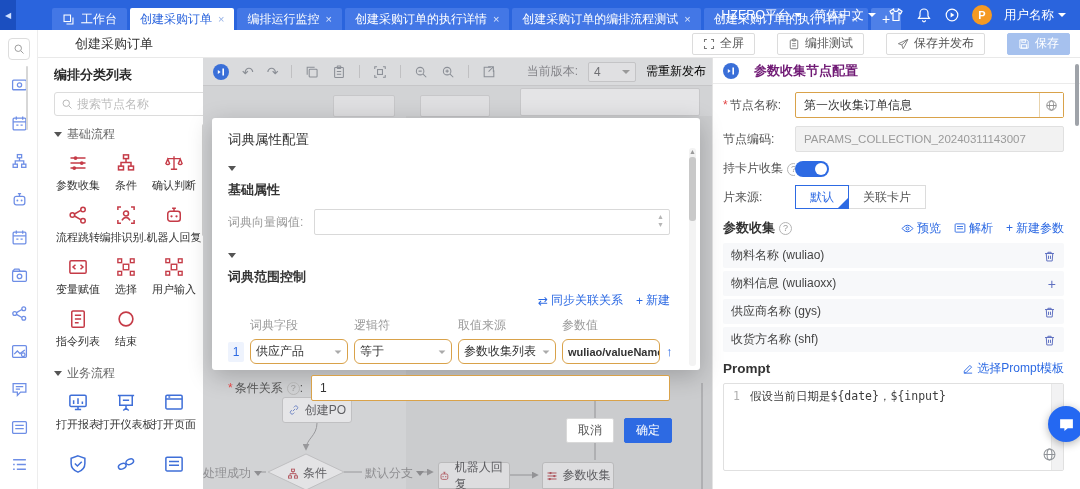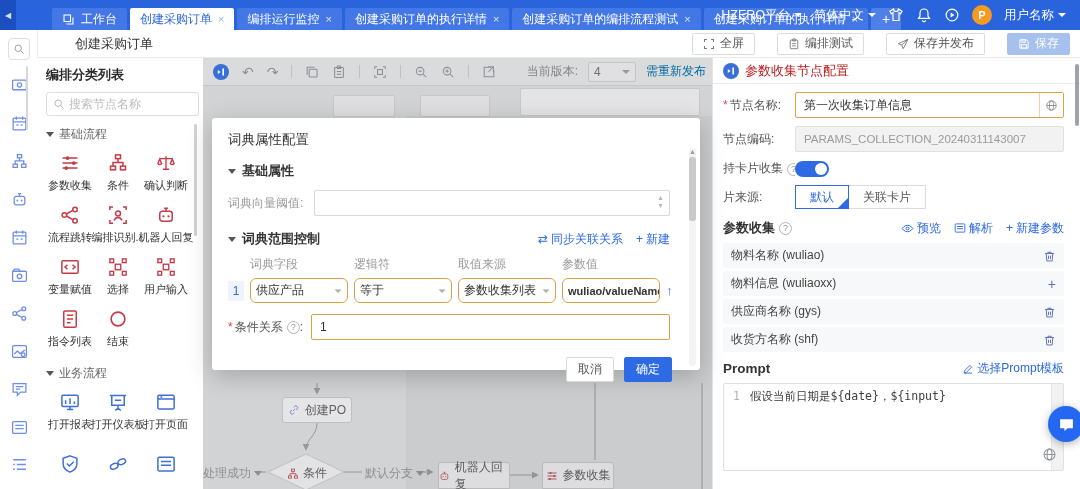--- a/index.html
+++ b/index.html
@@ -33,53 +33,53 @@
   .ph-btn.primary .ig { color:#fff; }
 
   
   .strip { position:absolute; left:0; top:30px; width:38px; height:459px; background:#fff; border-right:1px solid #ededed; }
   .strip .searchbox { width:22px; height:22px; margin:8px auto 6px; border:1px solid #ddd; border-radius:4px; color:#9a9a9a; display:flex; align-items:center; justify-content:center; }
   .strip .thumb { position:absolute; left:26px; top:36px; width:2px; height:64px; background:#d7d7d7; border-radius:1px; }
   .strip-ic { width:38px; height:38px; display:flex; align-items:center; justify-content:center; color:#6e8ee6; }
   .strip .bottom { position:absolute; bottom:6px; left:0; }
 
   
-  .palette { position:absolute; left:34px; top:58px; width:165px; height:431px; background:#fff; padding:8px 0 0 12px; overflow:hidden; }
+  .palette { position:absolute; left:42px; top:58px; width:165px; height:431px; background:#fff; padding:8px 0 0 12px; overflow:hidden; }
   .palette h3 { font-size:13px; color:#2b2b2b; margin-bottom:8px; }
   .p-search { height:24px; border:1px solid #dcdcdc; border-radius:3px; display:flex; align-items:center; padding:0 6px; gap:4px; color:#b5b5b5; }
   .p-search input { border:none; outline:none; width:110px; font-size:12px; color:#666; }
   .p-search input::placeholder { color:#bdbdbd; }
   .p-group { margin:10px 0 4px; display:flex; align-items:center; gap:5px; font-size:12px; color:#666; }
   .tri { width:0; height:0; border:4px solid transparent; border-top:5px solid #555; margin-top:4px; }
   .p-grid { display:flex; flex-wrap:wrap; }
   .p-item { width:48px; height:52px; display:flex; flex-direction:column; align-items:center; justify-content:center; gap:5px; cursor:grab; }
   .p-item .lbl { font-size:11px; color:#333; white-space:nowrap; }
   .red { color:#c53b47; } .blue { color:#3f6fd8; }
   .p-scroll { position:absolute; right:2px; top:66px; width:3px; height:112px; background:#d2d2d2; border-radius:2px; }
 
   
   .canvas { position:absolute; left:203px; top:58px; width:509px; height:431px; background:#d2d3d5; overflow:hidden; }
   .c-toolbar { position:absolute; left:0; top:0; width:100%; height:28px; background:#dadbdd; border-bottom:1px solid #c6c6c8; display:flex; align-items:center; gap:13px; padding-left:10px; color:#8b8f96; font-size:14px; }
   .c-sep { width:1px; height:13px; background:#c0c0c2; }
   .circle-btn { width:16px; height:16px; flex:0 0 16px; }
   .c-right { margin-left:auto; display:flex; align-items:center; gap:10px; padding-right:6px; }
   .c-ver-label { font-size:12px; color:#85858a; }
   .c-select { width:48px; height:20px; background:#e0e0e2; border:1px solid #c4c4c6; border-radius:2px; display:flex; align-items:center; justify-content:space-between; padding:0 5px; font-size:12px; color:#6f6f73; }
-  .c-republish { font-size:12px; color:#0369a1; white-space:nowrap; }
+  .c-republish { font-size:12px; color:#000000; white-space:nowrap; }
   .ghost { position:absolute; background:#dfdfe1; border:1px solid #c7c7c9; border-radius:2px; }
   .node { position:absolute; background:#e5e5e7; border:1px solid #c0c0c2; border-radius:3px; display:flex; align-items:center; justify-content:center; gap:5px; font-size:12px; color:#5f5f63; }
   .node .nred { color:#b2555e; } .node .nblue { color:#7287c4; }
   .edge-label { position:absolute; font-size:12px; color:#8f8f92; display:flex; align-items:center; gap:3px; white-space:nowrap; }
   .etri { width:0; height:0; border:4px solid transparent; border-top:5px solid #8f8f92; margin-top:4px; }
   .d-label { position:absolute; display:flex; align-items:center; gap:4px; font-size:12px; color:#5f5f63; }
 
   
   .config { position:absolute; left:712px; top:58px; width:368px; height:431px; background:#fff; border-left:1px solid #e4e4e4; overflow:hidden; }
   .cfg-header { height:26px; display:flex; align-items:center; gap:6px; padding:0 10px; border-bottom:1px solid #ebebeb; }
-  .cfg-header .t { font-size:13px; font-weight:normal; color:#b91c1c; }
+  .cfg-header .t { font-size:13px; font-weight:bold; color:#701a75;margin-left:9px; }
   .cfg-body { padding:8px 16px 0 10px; }
   .frow { display:flex; align-items:center; margin-bottom:8px; }
   .frow .flabel { width:72px; flex:0 0 72px; font-size:12px; color:#555; white-space:nowrap; overflow:hidden; }
   .req { color:#e24545; margin-right:2px; }
   .inwrap { position:relative; flex:1; }
   .tin { width:100%; height:26px; border:1px solid #d9a24a; border-radius:2px; font-size:12px; color:#333; padding:0 26px 0 8px; outline:none; font-family:inherit; }
   .tin.plain { border-color:#e0e0e0; background:#f2f2f2; color:#9a9a9a; padding-right:8px; font-size:11.5px; }
   .globe-btn { position:absolute; right:1px; top:1px; width:24px; height:24px; border-left:1px solid #e8d3ac; display:flex; align-items:center; justify-content:center; color:#8a8a8a; background:#fff; }
   .toggle { width:34px; height:16px; border-radius:9px; background:#2d6ae3; position:relative; }
   .toggle .knob { position:absolute; right:2px; top:2px; width:12px; height:12px; border-radius:50%; background:#fff; }
@@ -100,21 +100,21 @@
   .editor .code { flex:1; padding:5px 4px 0 6px; color:#3c3c3c; }
   .editor .mini { width:12px; background:#f2f2f3; border-left:1px solid #e8e8e8; }
   .cfg-scroll { position:absolute; right:1px; top:6px; width:4px; height:62px; background:#9fa3a9; border-radius:2px; }
   .float-globe { position:absolute; left:1042px; top:447px; color:#8f9398; }
   .float-btn { position:absolute; left:1048px; top:406px; width:36px; height:36px; border-radius:50%; background:#2468f2; box-shadow:0 2px 8px rgba(0,0,0,.3); display:flex; align-items:center; justify-content:center; color:#fff; }
 
   
   .mask-canvas { position:absolute; left:203px; top:58px; width:509px; height:431px; background:rgba(0,0,0,0.03); pointer-events:none; }
   .modal { position:absolute; left:212px; top:118px; width:488px; height:252px; background:#fff; border-radius:3px; box-shadow:0 6px 24px rgba(0,0,0,.22); padding:13px 16px; z-index:20; }
   .modal h2 { font-size:13.5px; font-weight:normal; color:#333; margin-bottom:13px; }
-  .msec { display:flex; align-items:center; gap:6px; }
+  .msec { display:flex; align-items:flex-start; gap:6px;flex-direction:column; }
   .msec .t { font-size:13px; font-weight:bold; color:#333; }
   .mrow { display:flex; align-items:center; margin:10px 0 14px; }
   .mrow .mlabel { width:86px; flex:0 0 86px; font-size:12px; color:#9a9a9a; }
   .minput { position:relative; flex:1; height:26px; border:1px solid #d9d9d9; border-radius:2px; margin-right:14px; }
   .spin { position:absolute; right:5px; top:3px; display:flex; flex-direction:column; gap:1px; color:#b5b5b5; font-size:7px; line-height:7px; }
   .mtable { margin-top:8px; }
   .mth { display:flex; gap:6px; margin-left:22px; margin-bottom:5px; }
   .mth span { width:98px; font-size:12px; color:#9a9a9a; }
   .mtr { display:flex; align-items:center; gap:6px; }
   .ridx { width:16px; height:20px; display:flex; align-items:center; justify-content:center; font-size:12px; color:#2d6ae3; background:#eef3fd; border-radius:2px; }

